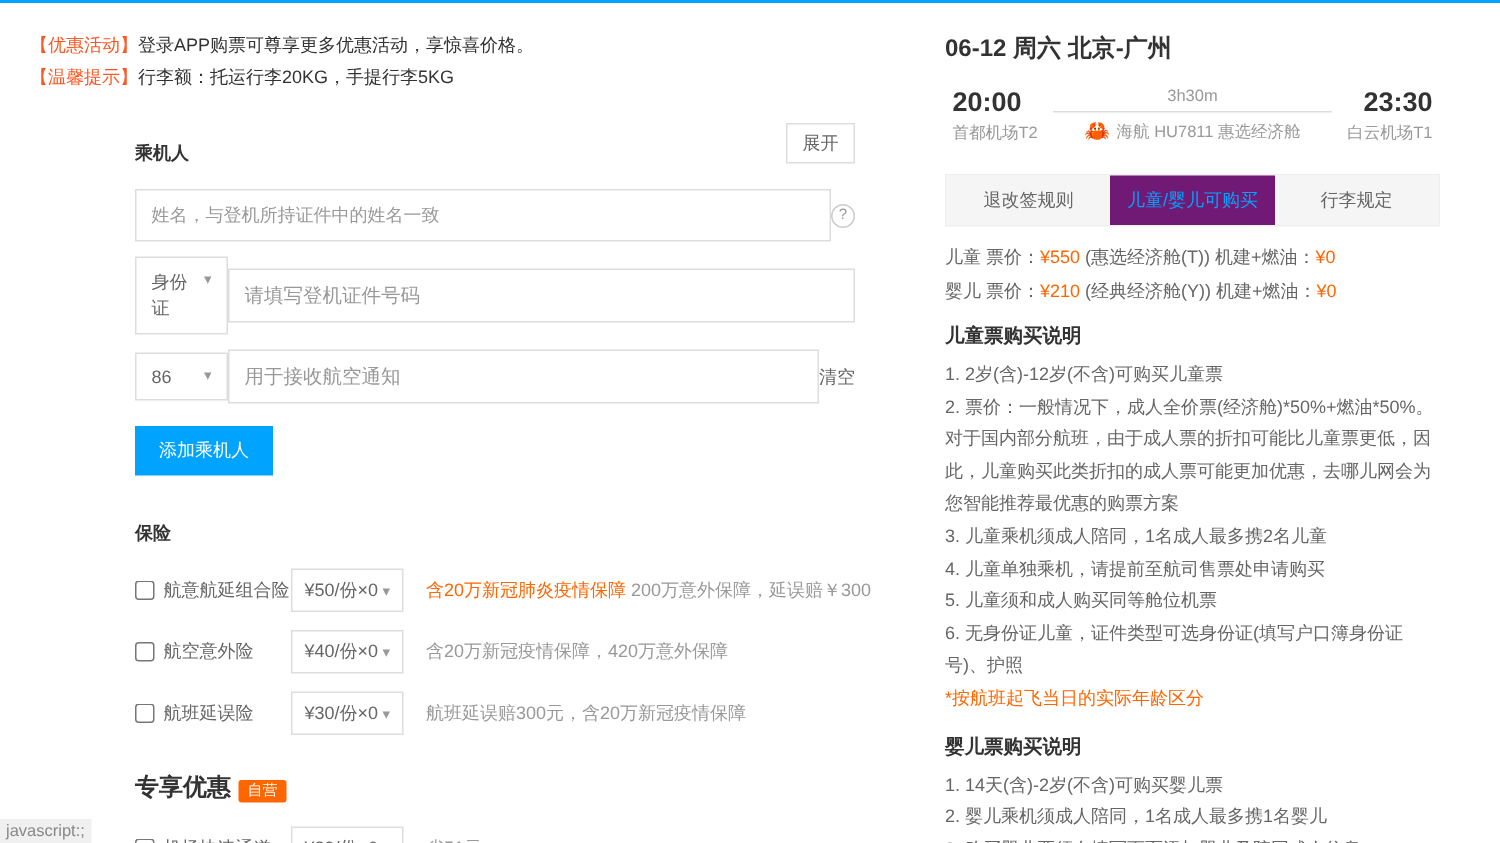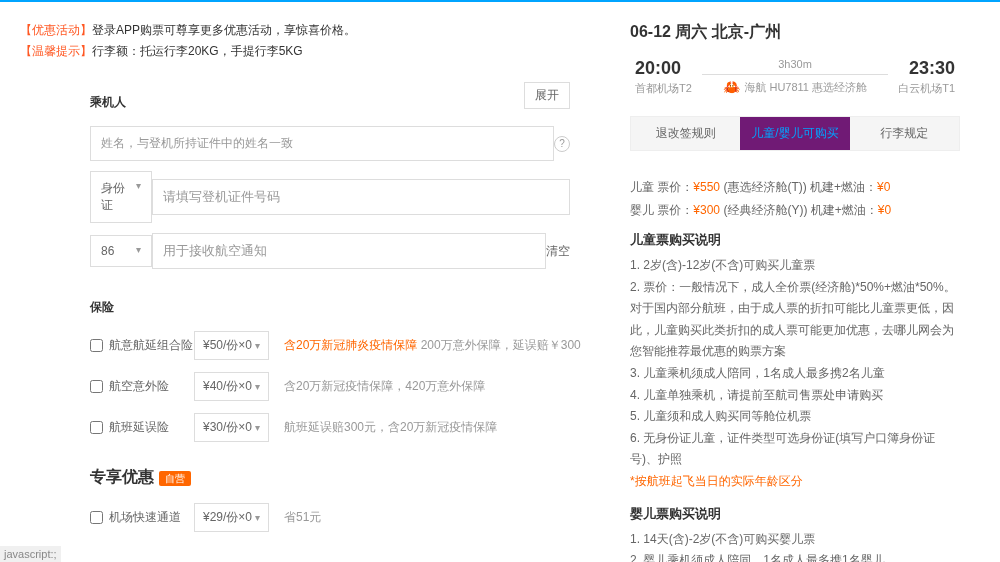--- a/index.html
+++ b/index.html
@@ -33,21 +33,21 @@
 .flight-header{font-size:16px;font-weight:bold;color:#333;margin-bottom:15px}
 .flight-times{display:flex;justify-content:space-between;align-items:flex-start;margin-bottom:20px;padding:0 5px}
 .time-block{text-align:left}
 .time-block.right-align{text-align:right}
 .big-time{font-size:18px;font-weight:bold}
 .small-txt{font-size:11px;color:#999;margin-top:2px}
 .mid-block{text-align:center;flex:1;padding:0 10px}
 .duration{font-size:11px;color:#999;border-bottom:1px solid #ddd;padding-bottom:4px;margin-bottom:4px}
 .airline{font-size:11px;color:#999;display:flex;align-items:center;justify-content:center;gap:4px}
 .crab{color:#ff6600;font-size:14px}
-.tabs{display:flex;border:1px solid #eee;margin-bottom:28px}
+.tabs{display:flex;border:1px solid #eee;margin-bottom:12px}
 .tab{flex:1;text-align:center;padding:8px 4px;font-size:12px;color:#666;background:#f5f5f5}
 .tab.active{background:#701a75;color:#00a4ff}
 .price-row{font-size:12px;margin-bottom:6px;color:#666}
 .price-row .p-orange{color:#ff6600}
 .rules-title{font-weight:bold;font-size:13px;margin:12px 0 6px}
 .rules-list{font-size:12px;color:#666;line-height:1.8}
 .rules-list .highlight{color:#ff6600}
 .footer-status{position:absolute;bottom:0;left:0;font-size:11px;color:#888;padding:2px 4px;background:#f0f0f0}
 </style>
 </head>
@@ -77,20 +77,21 @@
         <div class="input-rest">请填写登机证件号码</div>
       </div>
       <div class="form-row">
         <div class="select-box">
             <span>86</span>
             <span class="chev">▾</span>
           </div>
         <div class="input-rest">用于接收航空通知</div>
         <a class="clear-link">清空</a>
       </div>
+      <button class="add-btn">添加乘机人</button>
     </div>
 
     <div class="section-title">保险</div>
     <div class="ins-row">
       <input type="checkbox" style="">
       <span class="ins-label">航意航延组合险</span>
       <div class="ins-select">
           <span>¥50/份×0</span>
           <span class="chev">▾</span>
         </div>
@@ -148,21 +149,21 @@
       </div>
     </div>
 
     <div class="tabs">
       <div class="tab">退改签规则</div>
       <div class="tab active">儿童/婴儿可购买</div>
       <div class="tab">行李规定</div>
     </div>
 
     <div class="price-row"><span>儿童 票价：</span><span class="p-orange">¥550</span> <span>(惠选经济舱(T)) 机建+燃油：</span><span class="p-orange">¥0</span></div>
-    <div class="price-row"><span>婴儿 票价：</span><span class="p-orange">¥300</span> <span>(经典经济舱(Y)) 机建+燃油：</span><span class="p-orange">¥0</span></div>
+    <div class="price-row"><span>婴儿 票价：</span><span class="p-orange">¥210</span> <span>(经典经济舱(Y)) 机建+燃油：</span><span class="p-orange">¥0</span></div>
 
     <div class="rules-title">儿童票购买说明</div>
     <div class="rules-list">
       <div>1. 2岁(含)-12岁(不含)可购买儿童票</div>
       <div>2. 票价：一般情况下，成人全价票(经济舱)*50%+燃油*50%。对于国内部分航班，由于成人票的折扣可能比儿童票更低，因此，儿童购买此类折扣的成人票可能更加优惠，去哪儿网会为您智能推荐最优惠的购票方案</div>
       <div>3. 儿童乘机须成人陪同，1名成人最多携2名儿童</div>
       <div>4. 儿童单独乘机，请提前至航司售票处申请购买</div>
       <div>5. 儿童须和成人购买同等舱位机票</div>
       <div>6. 无身份证儿童，证件类型可选身份证(填写户口簿身份证号)、护照</div>
       <div class="highlight">*按航班起飞当日的实际年龄区分</div>

